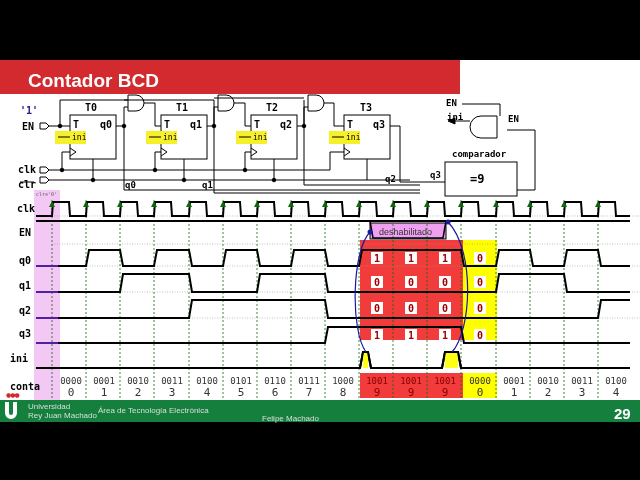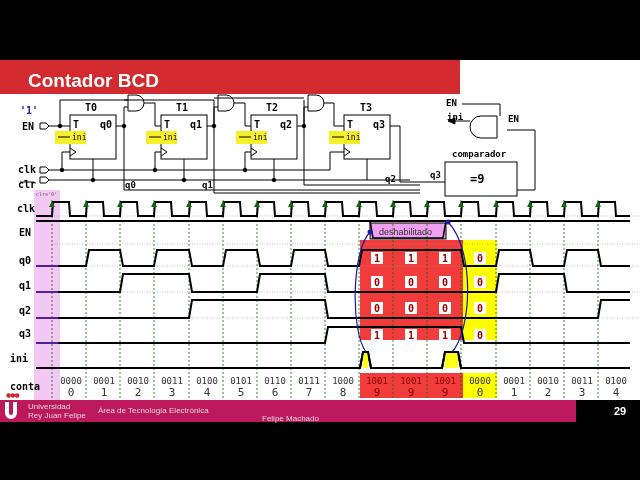--- a/index.html
+++ b/index.html
@@ -1,24 +1,24 @@
 <!DOCTYPE html>
 <html><head>
 <meta charset="utf-8">
 <style>
   html,body{margin:0;padding:0;}
   body{width:640px;height:480px;background:#000;position:relative;overflow:hidden;font-family:"DejaVu Sans",sans-serif;}
   .slide{position:absolute;left:0;top:60px;width:640px;height:340px;background:#fff;}
   .title-bar{position:absolute;left:0;top:60px;width:460px;height:34px;background:#d32a2f;}
   .title-text{position:absolute;left:28px;top:50px;color:#fff;font-weight:bold;font-size:19px;font-family:"Liberation Sans",sans-serif;margin-top:20px;}
-  .footer{position:absolute;left:0;top:400px;width:576px;height:22px;background:#be185d;color:#ddd;font-family:"Liberation Sans",sans-serif;font-size:8px;}
+  .footer{position:absolute;left:0;top:400px;width:640px;height:22px;background:#15803d;color:#ddd;font-family:"Liberation Sans",sans-serif;font-size:8px;}
   .footer .uni{position:absolute;left:28px;top:2px;line-height:9px;}
   .footer .area{position:absolute;left:98px;top:6px;}
   .footer .author{position:absolute;left:262px;top:14px;}
-  .footer .page{position:absolute;left:614px;top:5px;color:#fff;font-weight:bold;font-size:11px;}
+  .footer .page{position:absolute;left:614px;top:5px;color:#fff;font-weight:bold;font-size:15px;}
   .logo-u{position:absolute;left:4px;top:401px;width:14px;height:18px;}
   .logo-dots{position:absolute;left:6px;top:391px;color:#d32a2f;font-size:6px;letter-spacing:-1px;}
   svg{position:absolute;left:0;top:0;}
 </style>
 </head>
 <body>
 
 <div class="slide"></div>
 <div class="title-bar"></div>
 <div class="title-text">Contador BCD</div>
@@ -317,21 +317,21 @@
     <text x="582" y="384">0011</text>
       <text x="582" y="396" font-size="11">3</text>
     <text x="616" y="384">0100</text>
       <text x="616" y="396" font-size="11">4</text>
   </g>
 </svg>
 
 <div class="footer">
   <div class="uni">
     <div>Universidad</div>
-    <div>Rey Juan Felipe</div>
+    <div>Rey Juan Machado</div>
   </div>
   <div class="area">Área de Tecnología Electrónica</div>
   <div class="author">Felipe Machado</div>
   <div class="page">29</div>
 </div>
 <div class="logo-dots">●●●</div>
 <svg class="logo-u" width="14" height="18" style="left:4px;top:401px;">
   <path d="M1,1 h4 v11 a2,2 0 0 0 4,0 v-11 h4 v11 a6,6 0 0 1 -12,0 z" fill="#fff"></path>
 </svg>
 

